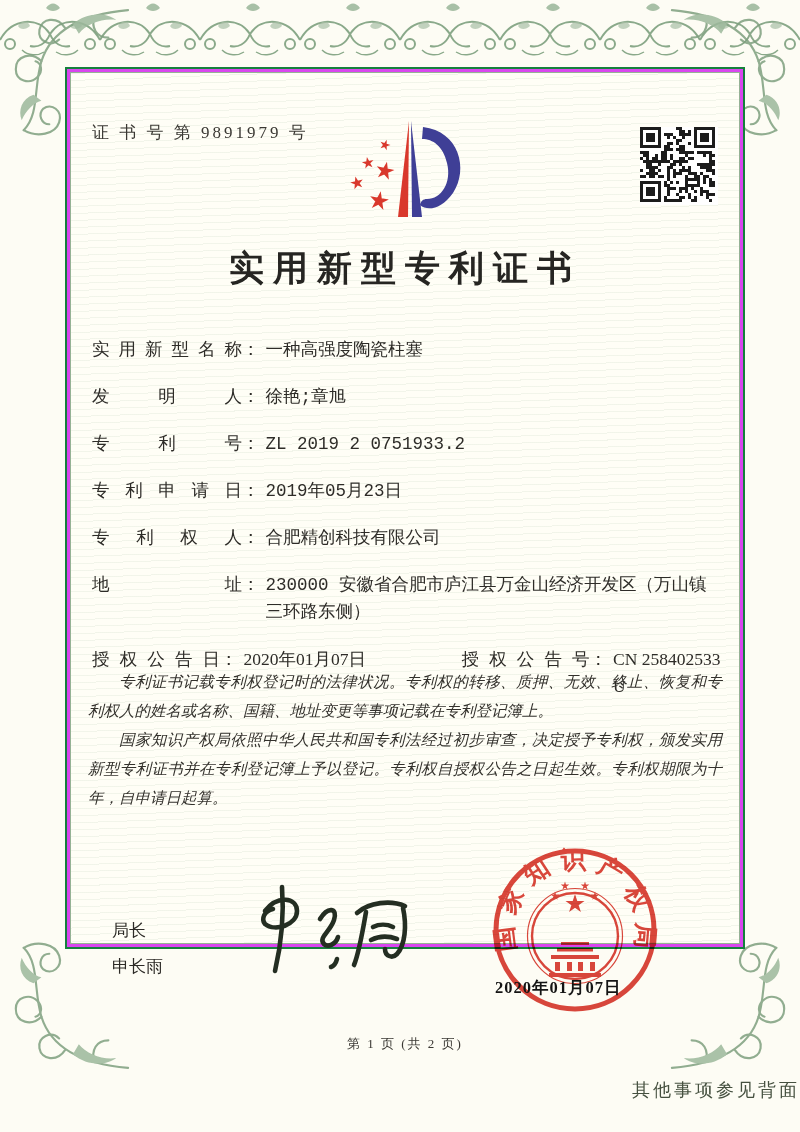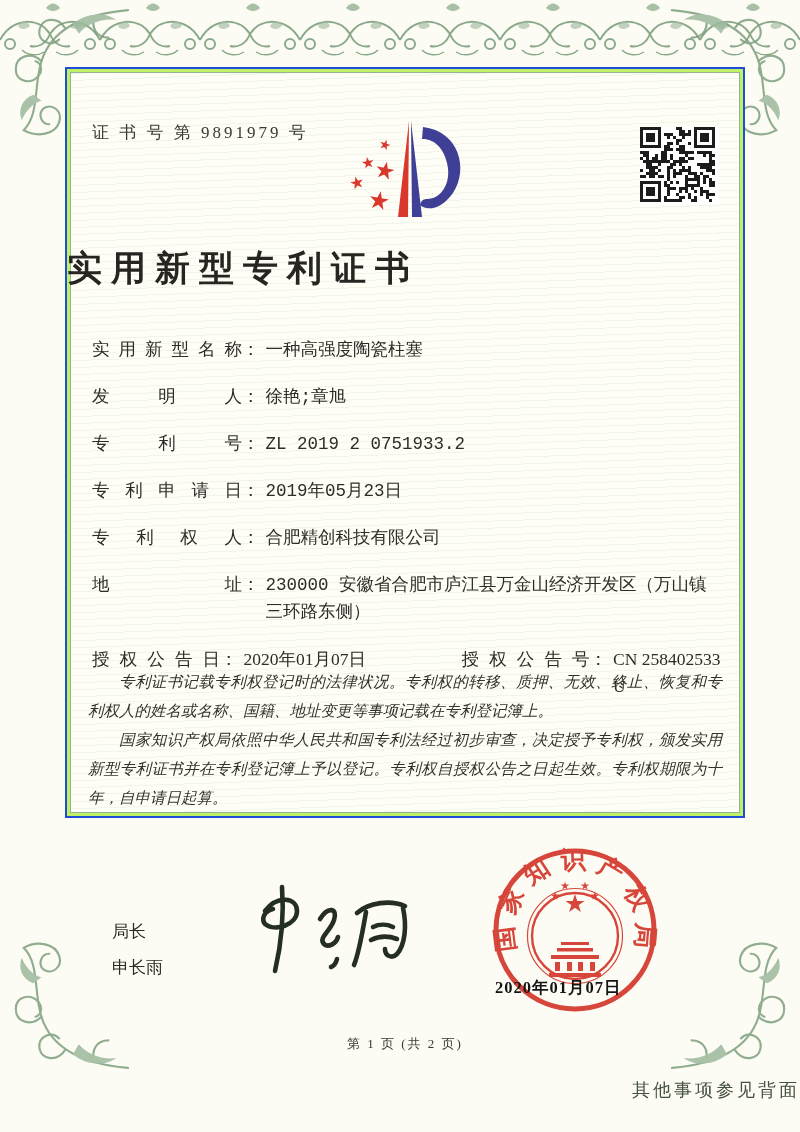--- a/index.html
+++ b/index.html
@@ -10,57 +10,57 @@
   }
   
   .topband{position:absolute;left:0;top:0;width:800px;height:62px;pointer-events:none;}
   .flourish{position:absolute;width:128px;height:148px;pointer-events:none;opacity:.85;}
   .fl-tl{left:4px;top:4px;}
   .fl-tr{right:4px;top:4px;transform:scaleX(-1);}
   .fl-bl{left:4px;bottom:58px;transform:scaleY(-1);}
   .fl-br{right:4px;bottom:58px;transform:scale(-1,-1);}
   
   .frame{
-    position:absolute;left:65px;top:67px;width:680px;height:751px;
-    border:2px solid #1d4ed8;background:#bef264;box-sizing:border-box;
+    position:absolute;left:65px;top:67px;width:680px;height:882px;
+    border:2px solid #15803d;background:#d946ef;box-sizing:border-box;
   }
   .frame-inner{
     position:absolute;inset:3px;border:1px solid #95b295;
     background-color:#fffef6;
     background-image:repeating-linear-gradient(178deg,
       rgba(125,162,125,.10) 0px, rgba(125,162,125,.10) 1px,
       transparent 1px, transparent 7px);
   }
   
   .cert-no{position:absolute;left:25px;top:52px;font-size:17px;letter-spacing:3px;color:#3a3833;}
   .logo{position:absolute;left:50%;top:44px;transform:translateX(-50%);width:140px;height:112px;}
   .qr{position:absolute;left:573px;top:58px;width:78px;height:78px;}
   .title{
-    position:absolute;left:0;right:0;top:176px;
+    position:absolute;left:0;right:0;top:176px;text-align:center;
     font-size:35px;font-weight:bold;letter-spacing:9px;color:#262522;
   }
   
   .fields{position:absolute;left:25px;top:268px;width:636px;font-size:17.5px;}
   .frow{display:flex;margin-bottom:20px;line-height:27px;font-family:Liberation Mono, monospace;}
   .flabel{display:inline-block;width:150px;text-align:justify;text-align-last:justify;flex:none;}
   .fcolon{flex:none;}
   .fvalue{margin-left:6px;max-width:450px;}
   .frow-double{display:flex;line-height:27px;}
   .flabel2{display:inline-block;width:128px;text-align:justify;text-align-last:justify;flex:none;}
   .pair2{display:flex;margin-left:42px;}
   .fvalue-fix{width:176px;margin-left:6px;flex:none;}
   
   .bodytext{
     position:absolute;left:21px;right:21px;top:598px;
     font-size:15.5px;line-height:29px;font-style:italic;color:#33312c;
     text-align:justify;
   }
   .bodytext p{margin:0;text-indent:2em;}
   
-  .director{position:absolute;left:45px;top:845px;font-family:Liberation Serif, serif;
+  .director{position:absolute;left:45px;top:845px;font-family:Liberation Mono, monospace;
     font-size:17px;color:#2c2a26;line-height:36px;}
   .sig{position:absolute;left:150px;top:810px;width:215px;height:100px;}
   .seal{position:absolute;left:424px;top:777px;width:168px;height:168px;opacity:.92;mix-blend-mode:multiply;}
   .seal-date{position:absolute;left:428px;top:908px;font-size:16.5px;font-weight:bold;
     letter-spacing:1px;color:#141414;}
   
   .pageno{position:absolute;left:0;right:0;top:966px;text-align:center;font-size:13px;letter-spacing:2px;color:#3a3833;}
   .backnote{position:absolute;left:0;right:0;top:1078px;text-align:right;
     font-size:18px;letter-spacing:3px;color:#45503f;}
 </style>

